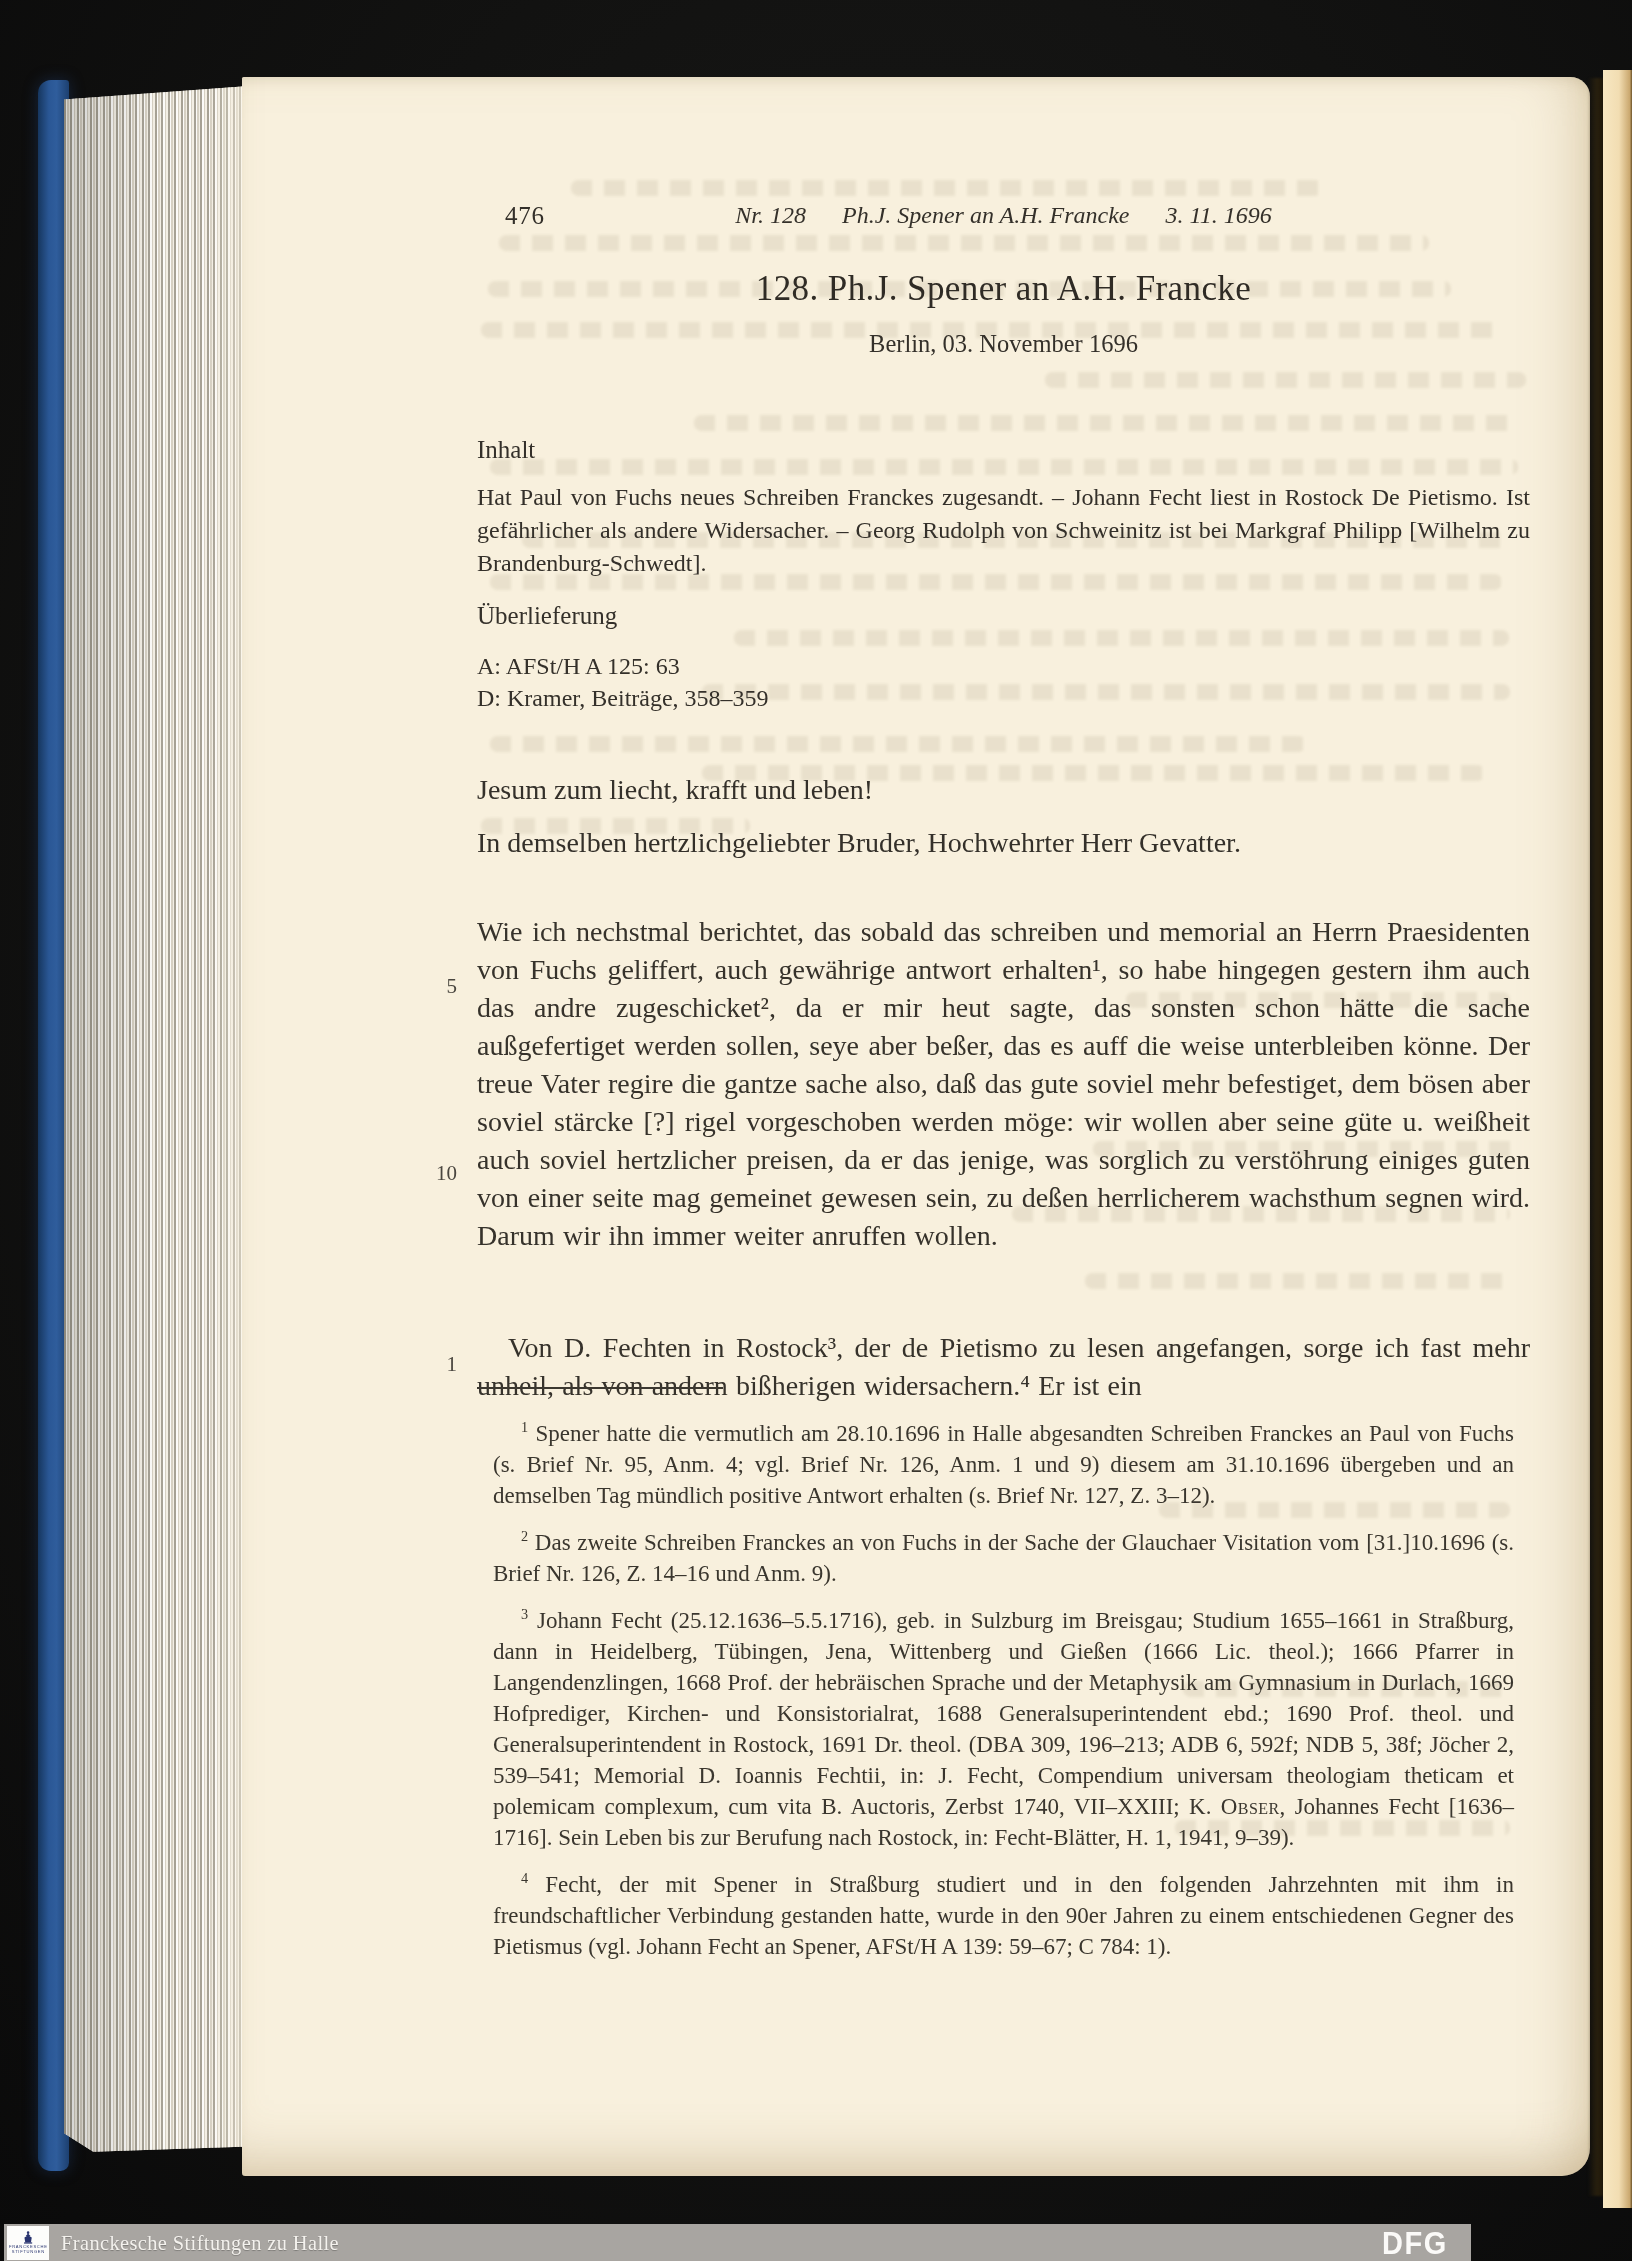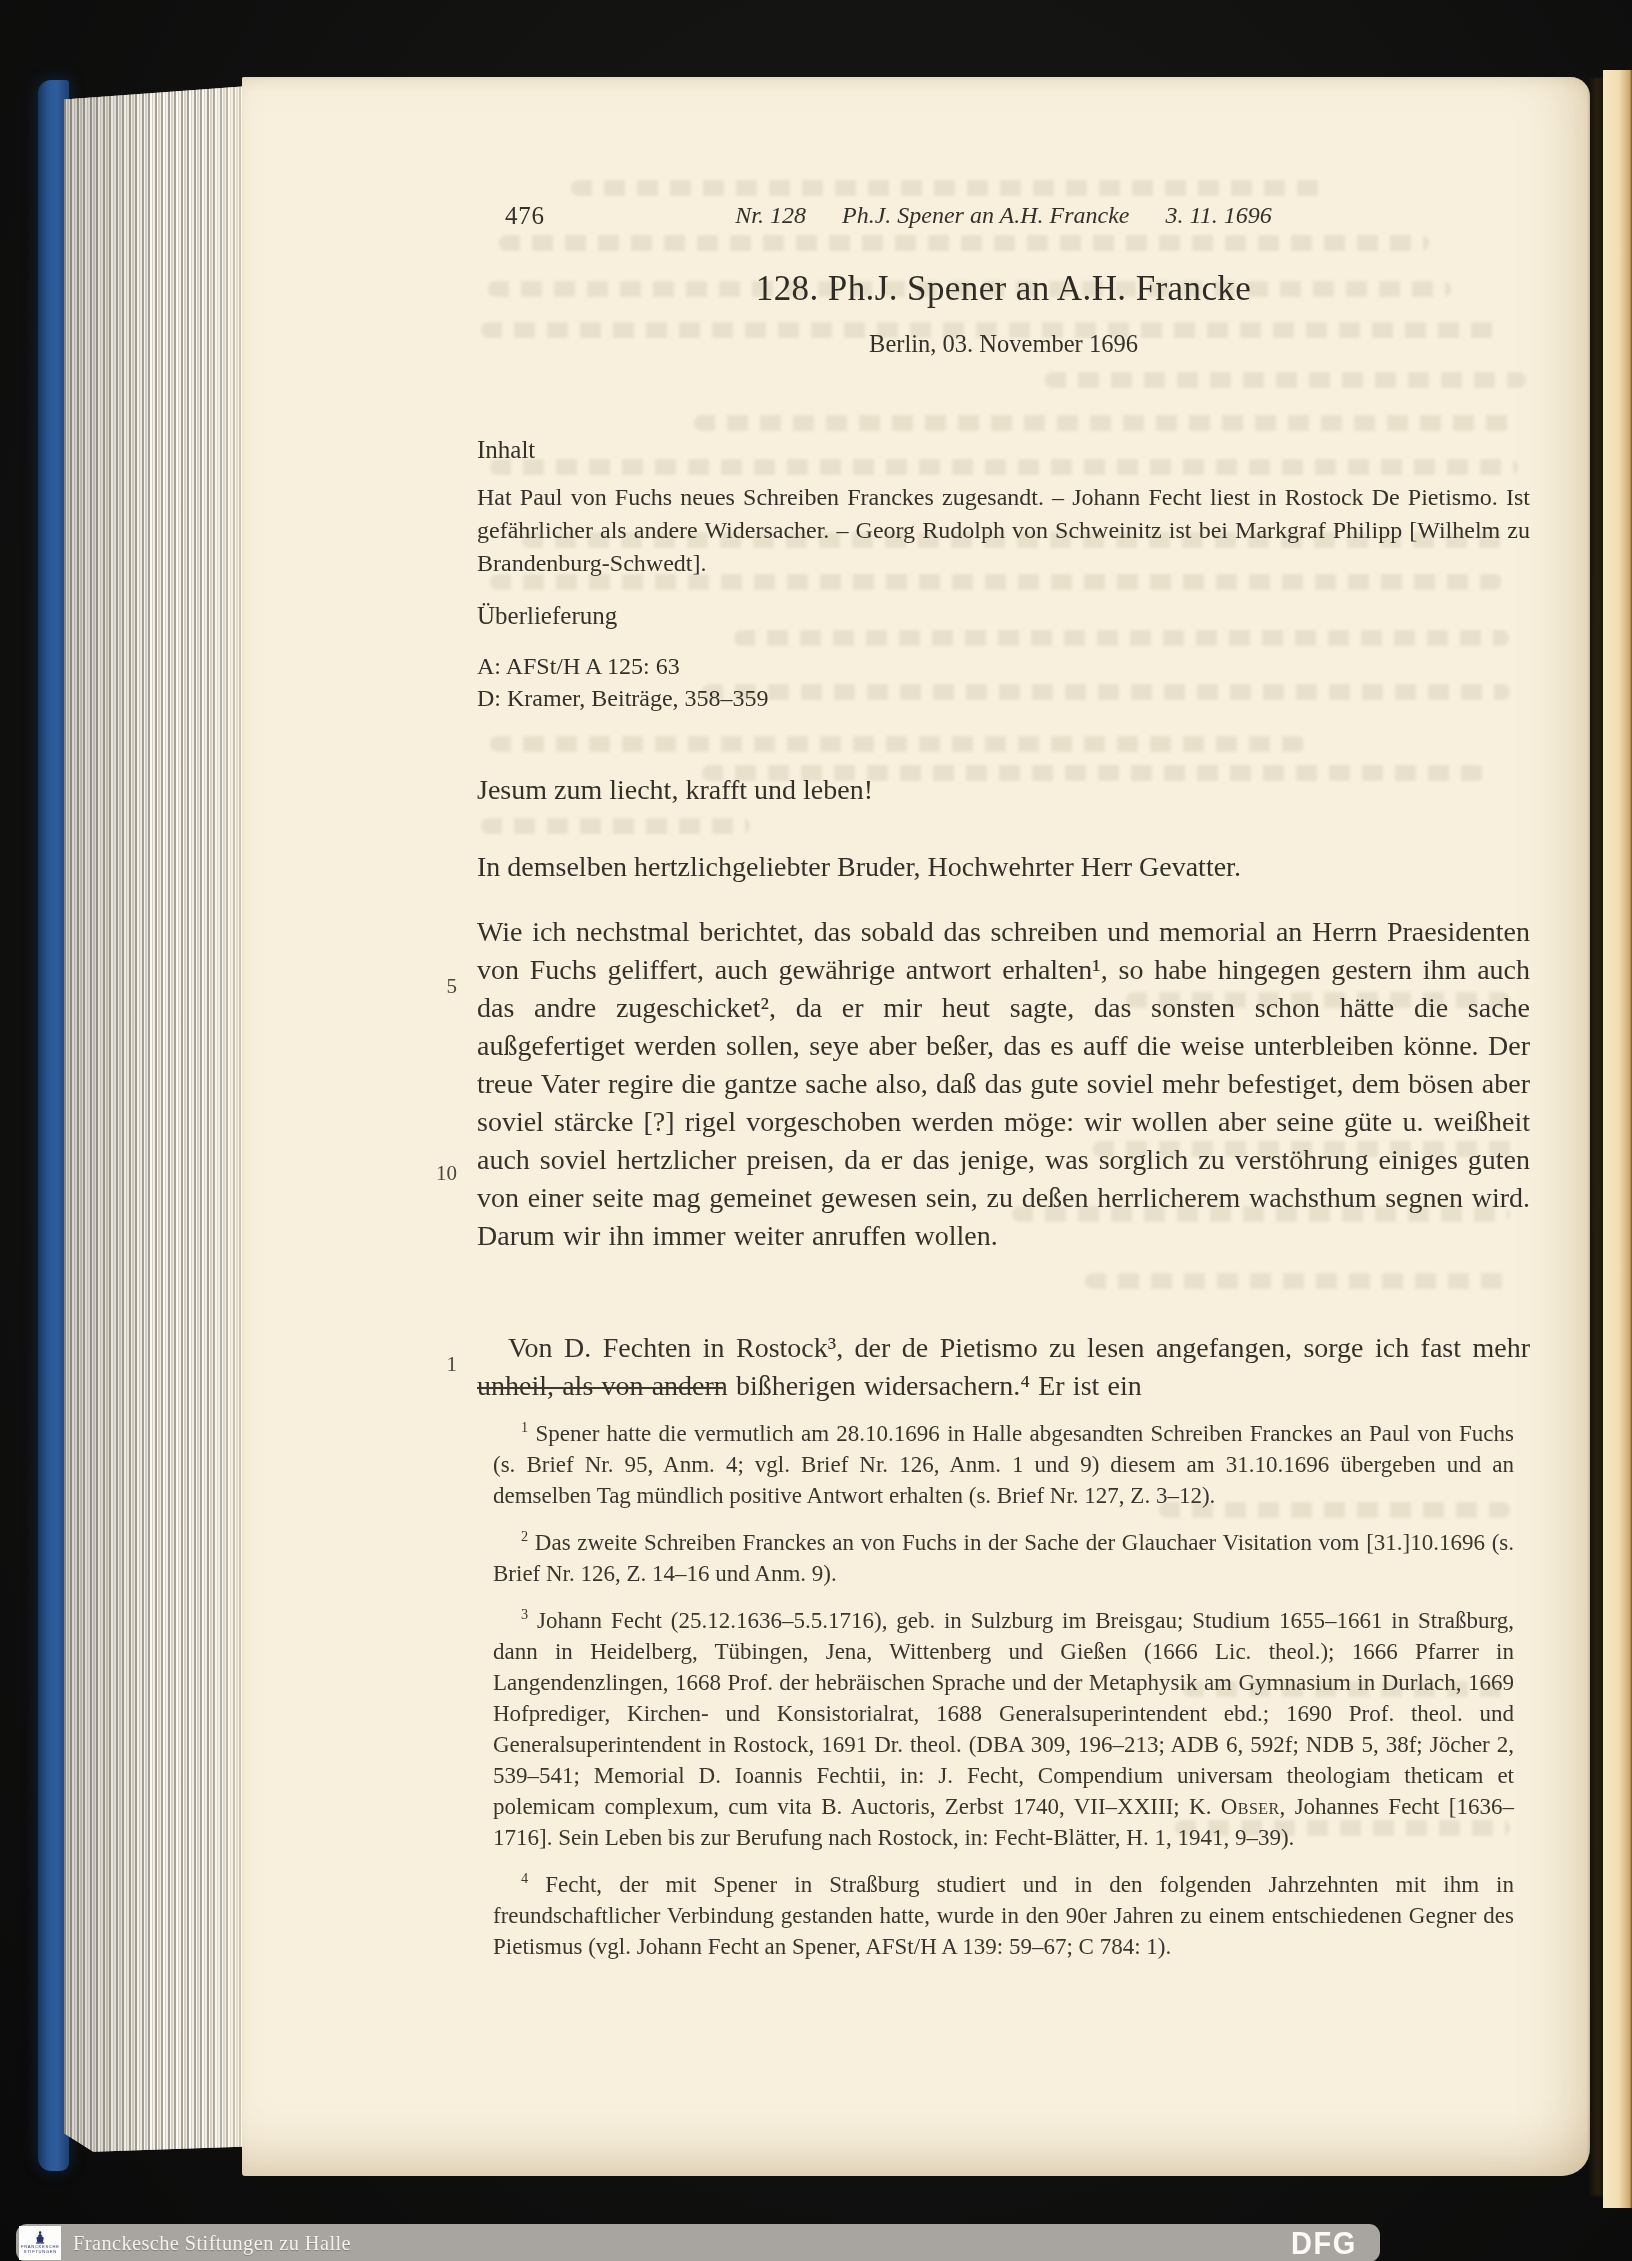--- a/index.html
+++ b/index.html
@@ -61,39 +61,39 @@
   .doc-title{
     position:absolute;left:477px;top:269px;width:1053px;text-align:center;
     font-size:35px;letter-spacing:0.4px;color:#2f2b25;
   }
   .dateline{position:absolute;left:477px;top:330px;width:1053px;text-align:center;font-size:24.5px;}
   .section-head{position:absolute;left:477px;font-size:25px;}
   .block{position:absolute;left:477px;width:1053px;font-size:24px;line-height:33px;text-align:justify;}
   .block.last-left{text-align-last:left;}
   .src-line{position:absolute;left:477px;font-size:24px;}
   .motto{position:absolute;left:477px;top:774px;width:1053px;text-align:left;font-size:28px;}
-  .salutation{position:absolute;left:477px;top:827px;width:1053px;font-size:28px;margin-top:24px;}
+  .salutation{position:absolute;left:477px;top:827px;width:1053px;font-size:28px;}
   .body-par{
     position:absolute;left:477px;width:1053px;font-size:28px;line-height:38px;
     text-align:justify;word-spacing:1.2px;color:#36322b;margin-top:19px;
   }
   .indent{text-indent:31px;}
   .line-no{position:absolute;left:415px;width:42px;text-align:right;font-size:21px;color:#4a463f;}
   .fn-rule{position:absolute;left:477px;top:1387px;width:246px;height:2.4px;background:#3c3830;}
   .footnotes{
     position:absolute;left:477px;top:1402px;width:1053px;
     font-size:23px;line-height:31px;text-align:justify;color:#3a362e;
   }
   .footnotes p{margin:16px;text-indent:28px;}
   .footnotes sup{font-size:.62em;line-height:0;}
   .sc{font-variant:small-caps;letter-spacing:0.4px;}
   
   .footer-bar{
-    position:absolute;left:16px;top:2224px;width:1364px;height:38px;background:#a8a5a1;
-    display:flex;align-items:center;border-radius:11px;
+    position:absolute;left:4px;top:2224px;width:1467px;height:38px;background:#a8a5a1;
+    display:flex;align-items:center;
   }
   .logo-box{
     position:absolute;left:3.3px;top:1.6px;width:42px;height:34px;background:#fdfdfb;
     display:flex;flex-direction:column;align-items:center;justify-content:center;gap:0.8px;
   }
   .logo-box .logo-text{font-family:"Liberation Sans",sans-serif;font-size:4.1px;letter-spacing:0.7px;color:#2a3570;line-height:4.1px;}
   .library-label{
     position:absolute;left:57px;top:0;height:38px;display:flex;align-items:center;
     color:#f4f2ee;font-size:20.4px;letter-spacing:0.4px;text-shadow:0 0.8px 0.8px rgba(0,0,0,.25);
   }

